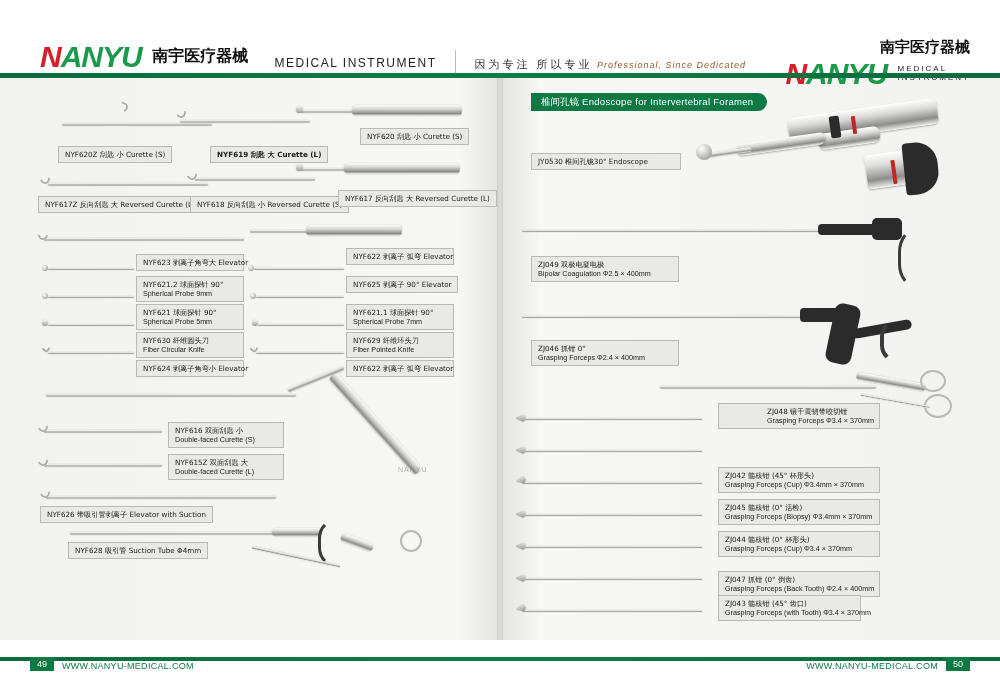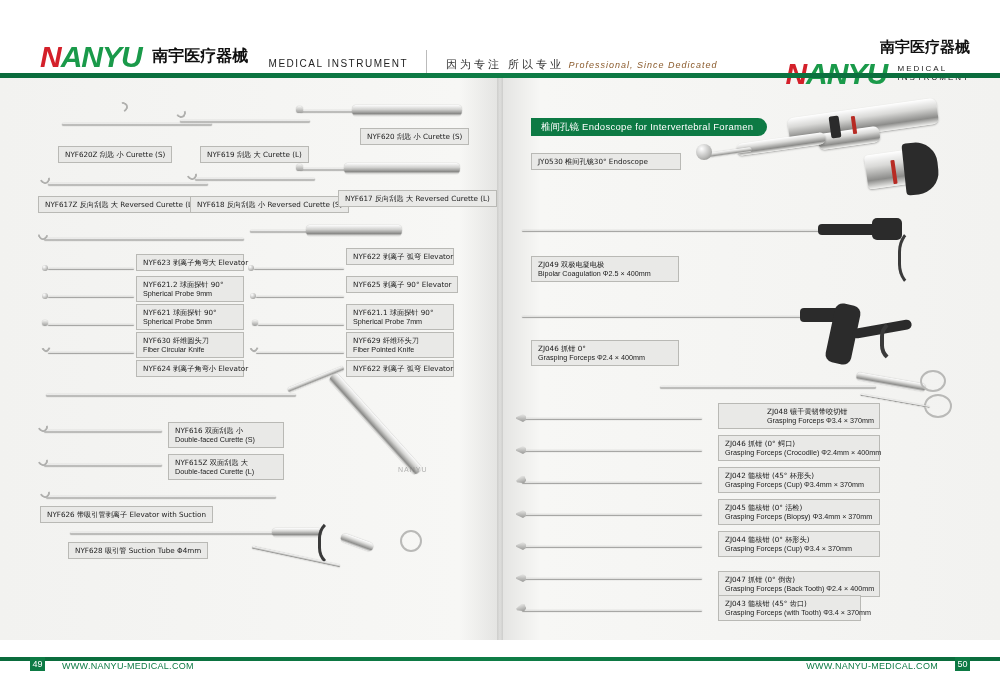--- a/index.html
+++ b/index.html
@@ -32,22 +32,22 @@
     color: #1a9a4a;
     display:inline-block;
   }
   .nanyu-word .red { color:#d4202a; }
   .nanyu-cn {
     display:inline-block; vertical-align: 6px; margin-left:6px;
     font-size: 16px; font-weight:bold; color:#0f0f0f;
     font-family: "DejaVu Sans", sans-serif;
   }
   .nanyu-sub {
-    font-size: 10px; letter-spacing: 1.5px; color:#222;
-    margin-left: 16px;
+    font-size: 12px; letter-spacing: 1.5px; color:#222;
+    margin-left: 22px;
   }
   .divider-v { display:inline-block; width:1px; height:26px; background:#bbb; margin:0 14px; vertical-align:middle; }
   .slogan-cn { font-size:11px; color:#333; letter-spacing:3px; }
   .slogan-en { font-size:9px; color:#8a5a2b; letter-spacing:1px; font-style:italic; margin-top:2px;}
   .slogan-rule { width:150px; height:1px; background:#c9a24a; margin:3px 0; }
   .right-cn { font-size:15px; font-weight:bold; color:#111; font-family:"DejaVu Sans", sans-serif;}
   .right-word { font-size:30px; font-weight:bold; font-style:italic; color:#1a9a4a; letter-spacing:-1px; }
   .right-word .red { color:#d4202a; }
   .right-sub { font-size:8px; letter-spacing:2px; color:#222; }
 
@@ -56,21 +56,21 @@
   .col { position:absolute; top:0; height:562px; }
   .col-left { left:0; width:500px; }
   .col-right { left:500px; width:500px; }
   .spine { position:absolute; left:497px; top:78px; width:6px; height:562px;
            background:linear-gradient(90deg,rgba(0,0,0,0.10),rgba(0,0,0,0.02),rgba(0,0,0,0.10)); }
 
   
   .footer { position:absolute; bottom:0; left:0; width:1000px; height:43px; background:#ffffff; }
   .footer-bar { position:absolute; bottom:22px; left:0; width:1000px; height:4px;
                 background: linear-gradient(90deg,#0a6b3c 0%, #0e7d46 50%, #0a6b3c 100%); }
-  .pagenum { position:absolute; bottom:12px; width:15px; height:14px; background:#0d7a44; color:#fff;
+  .pagenum { position:absolute; bottom:12px; width:24px; height:14px; background:#0d7a44; color:#fff;
              font-size:9px; text-align:center; line-height:14px; }
   .pg-left { left:30px; }
   .pg-right { right:30px; }
   .weburl { position:absolute; bottom:12px; font-size:9px; color:#0d7a44; letter-spacing:0.3px; }
   .web-left { left:62px; }
   .web-right { right:62px; }
 
   
   .lbl {
     position:absolute;
@@ -288,21 +288,21 @@
         <div class="handle" style="left:272px; top:450px; width:50px;"></div>
         <div class="cable" style="left:318px; top:440px; width:50px; height:50px; border-left-width:3px; border-top:3px solid transparent; border-bottom:3px solid transparent;"></div>
         <div class="shaft" style="left:252px; top:468px; width:90px; transform:rotate(12deg); transform-origin:left center;"></div>
         <div class="ring" style="left:400px; top:452px; width:22px; height:22px;"></div>
         <div class="handle" style="left:340px; top:460px; width:34px; transform:rotate(20deg);"></div>
       </div>
 
       <div class="lbl" style="left:58px; top:68px;">
         <span class="cn">NYF620Z 刮匙 小 Curette (S)</span>
       </div>
-      <div class="lbl" style="left:200px; top:68px;">
+      <div class="lbl" style="left:210px; top:68px;font-weight:bold;">
         <span class="cn">NYF619 刮匙 大 Curette (L)</span>
       </div>
       <div class="lbl" style="left:360px; top:50px;">
         <span class="cn">NYF620 刮匙 小 Curette (S)</span>
       </div>
       <div class="lbl" style="left:38px; top:118px;">
         <span class="cn">NYF617Z 反向刮匙 大 Reversed Curette (L)</span>
       </div>
       <div class="lbl" style="left:190px; top:118px;">
         <span class="cn">NYF618 反向刮匙 小 Reversed Curette (S)</span>
@@ -358,21 +358,21 @@
       <div class="lbl" style="left:40px; top:428px;">
         <span class="cn">NYF626 带吸引管剥离子 Elevator with Suction</span>
       </div>
       <div class="lbl" style="left:68px; top:464px;">
         <span class="cn">NYF628 吸引管 Suction Tube  Φ4mm</span>
       </div>
     </div>
 
     <div class="col col-right">
 
-      <div class="sect" style="left:31px; top:40px;">
+      <div class="sect" style="left:31px; top:15px;">
         <span class="cn">椎间孔镜</span>
         <span class="en">Endoscope for Intervertebral Foramen</span>
       </div>
 
       <div class="inst">
         <div class="scope-body" style="left:288px; top:30px; width:150px; height:26px; transform:rotate(-8deg);"></div>
         <div class="scope-body" style="left:318px; top:52px; width:62px; height:16px; transform:rotate(-8deg);"></div>
         <div class="black-band" style="left:330px; top:38px; width:10px; height:22px; transform:rotate(-8deg);"></div>
         <div class="red-band" style="left:352px; top:38px; width:4px; height:18px; transform:rotate(-8deg);"></div>
         <div class="scope-body" style="left:236px; top:60px; width:90px; height:12px; transform:rotate(-8deg);"></div>
@@ -444,24 +444,20 @@
       </div>
       <div class="lbl" style="left:31px; top:262px; width:148px;">
         <div class="cn">ZJ046 抓钳 0°</div>
         <div class="en">Grasping Forceps   Φ2.4 × 400mm</div>
       </div>
 
       <div class="lbl" style="left:218px; top:325px; width:162px;padding-left:48px;">
         <div class="cn">ZJ048 镶千黄韧带咬切钳</div>
         <div class="en">Grasping Forceps  Φ3.4 × 370mm</div>
       </div>
-      <div class="lbl" style="left:218px; top:357px; width:162px;">
-        <div class="cn">ZJ046 抓钳 (0°  鳄口)</div>
-        <div class="en">Grasping Forceps (Crocodile) Φ2.4mm × 400mm</div>
-      </div>
       <div class="lbl" style="left:218px; top:389px; width:162px;">
         <div class="cn">ZJ042 髓核钳 (45°  杯形头)</div>
         <div class="en">Grasping Forceps (Cup)  Φ3.4mm × 370mm</div>
       </div>
       <div class="lbl" style="left:218px; top:421px; width:162px;">
         <div class="cn">ZJ045 髓核钳 (0°  活检)</div>
         <div class="en">Grasping Forceps (Biopsy)  Φ3.4mm × 370mm</div>
       </div>
       <div class="lbl" style="left:218px; top:453px; width:162px;">
         <div class="cn">ZJ044 髓核钳 (0°  杯形头)</div>

